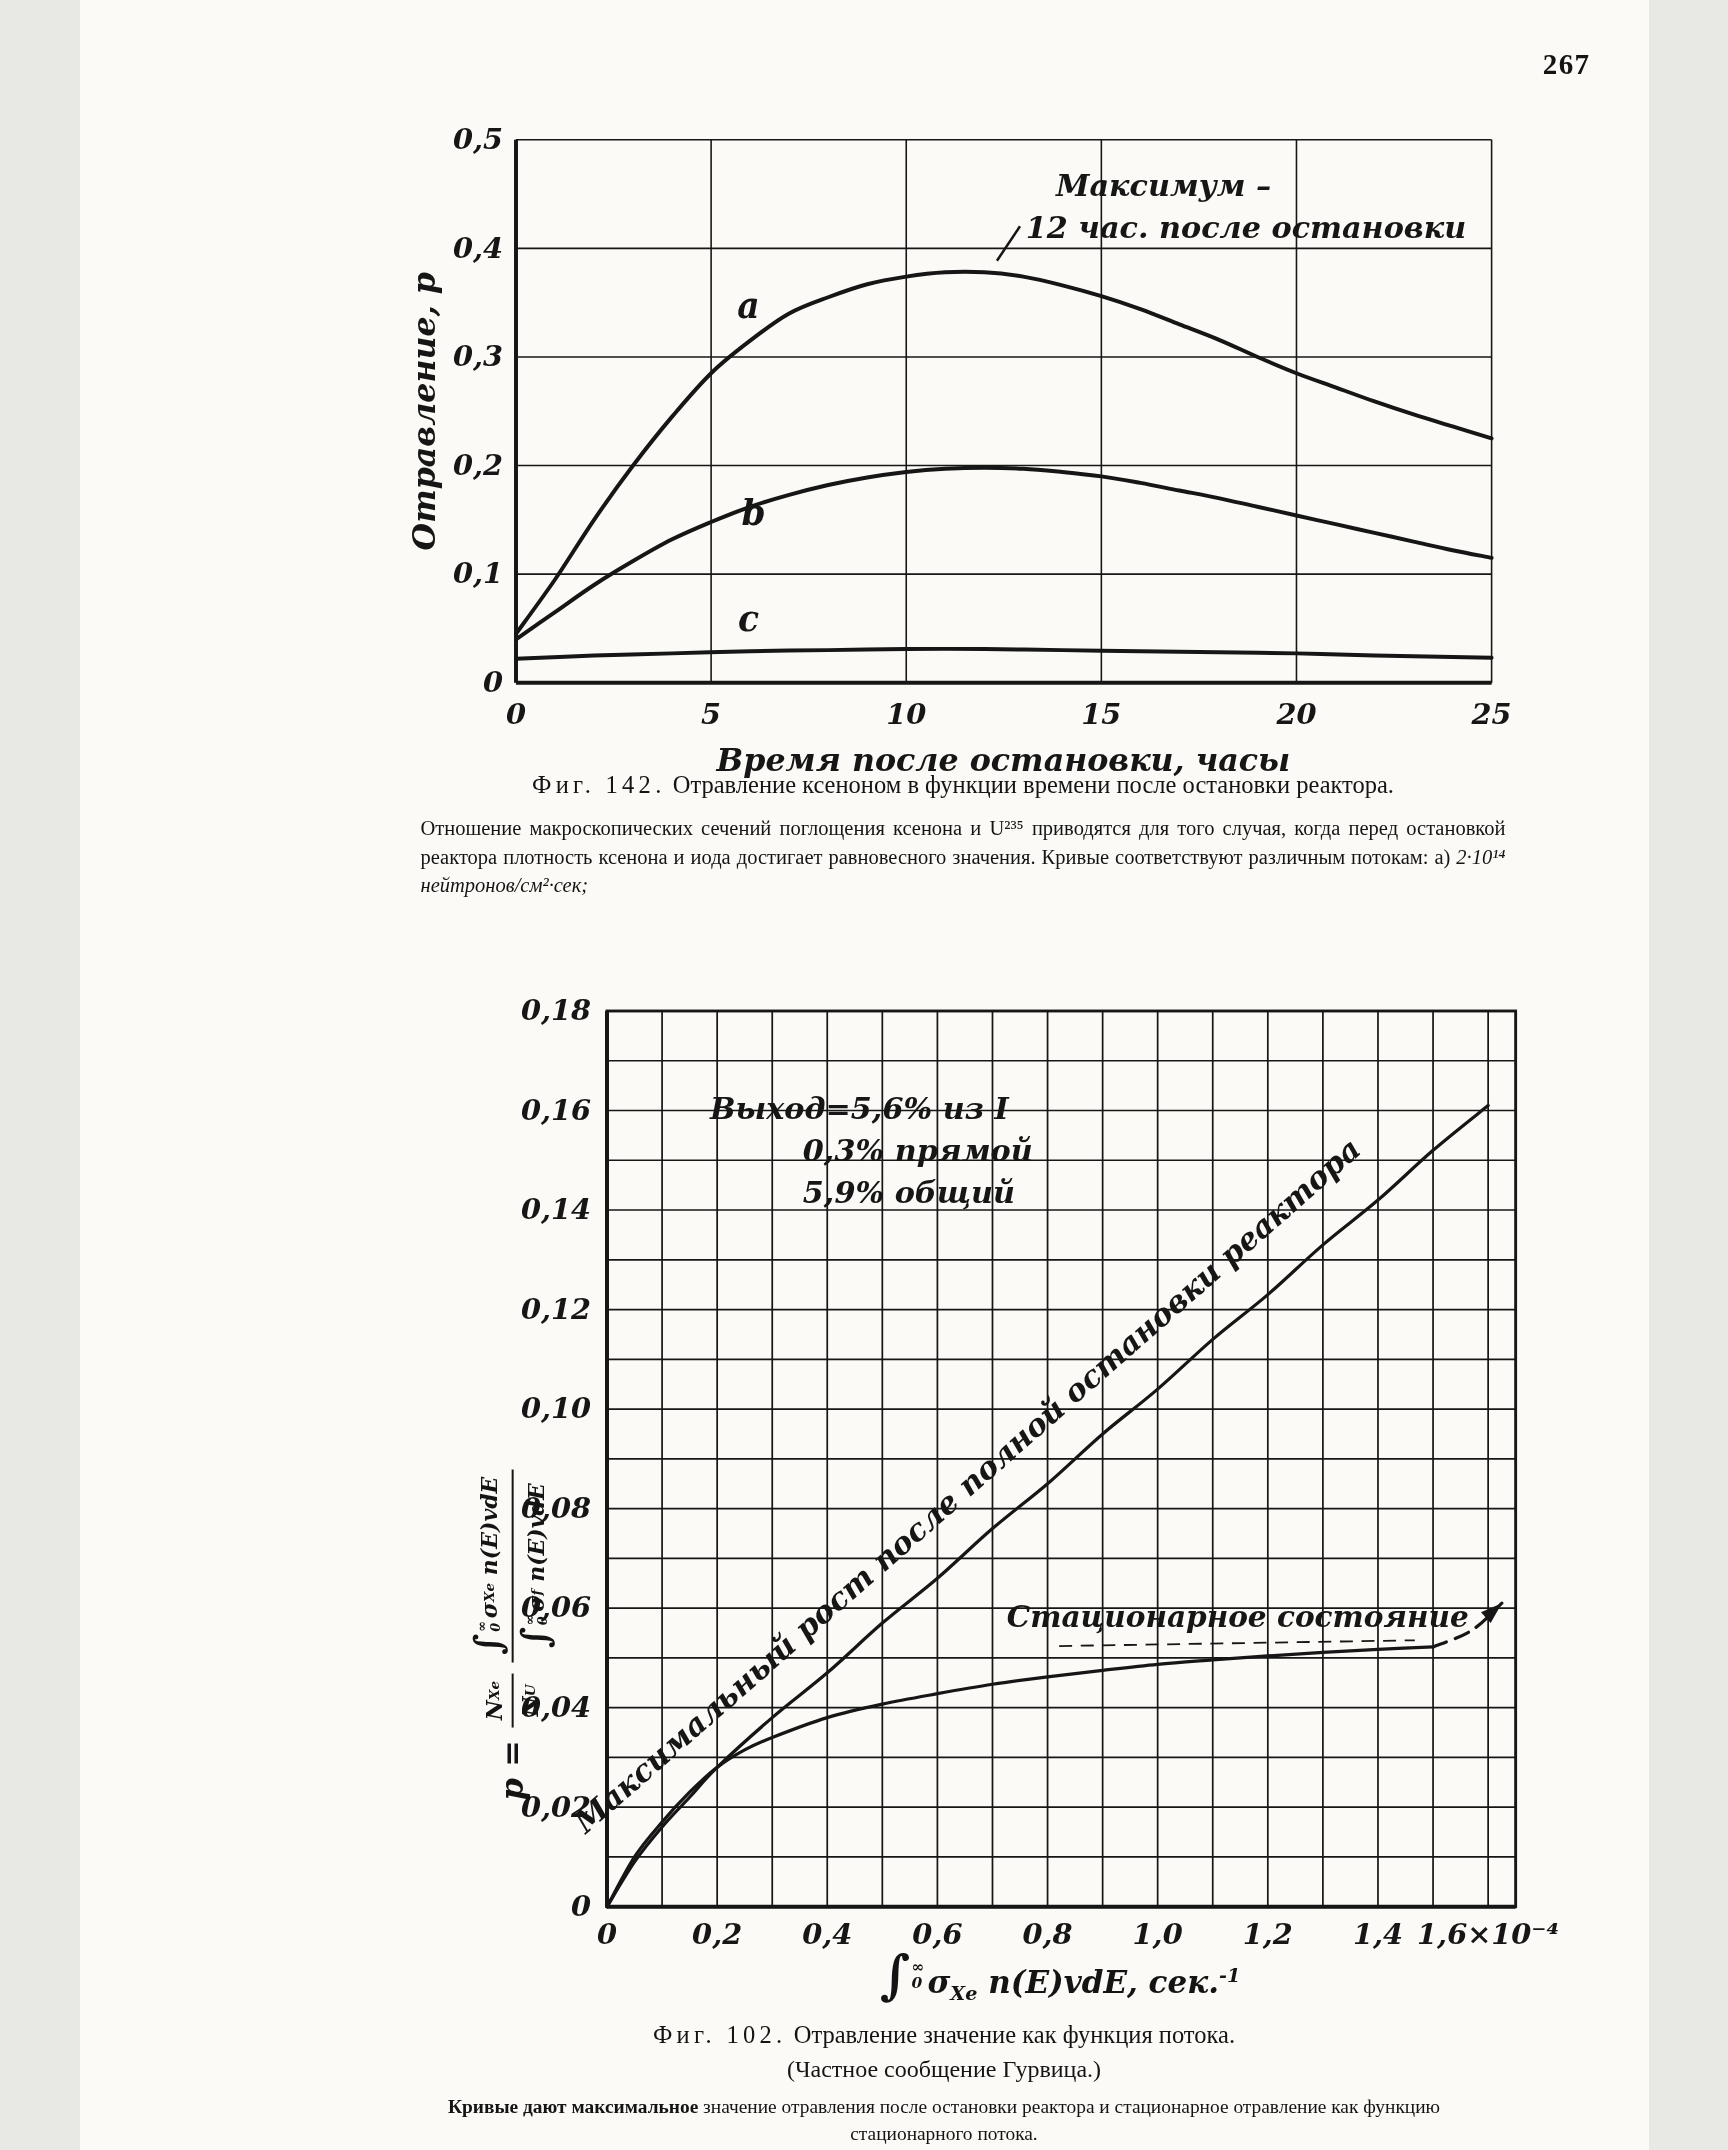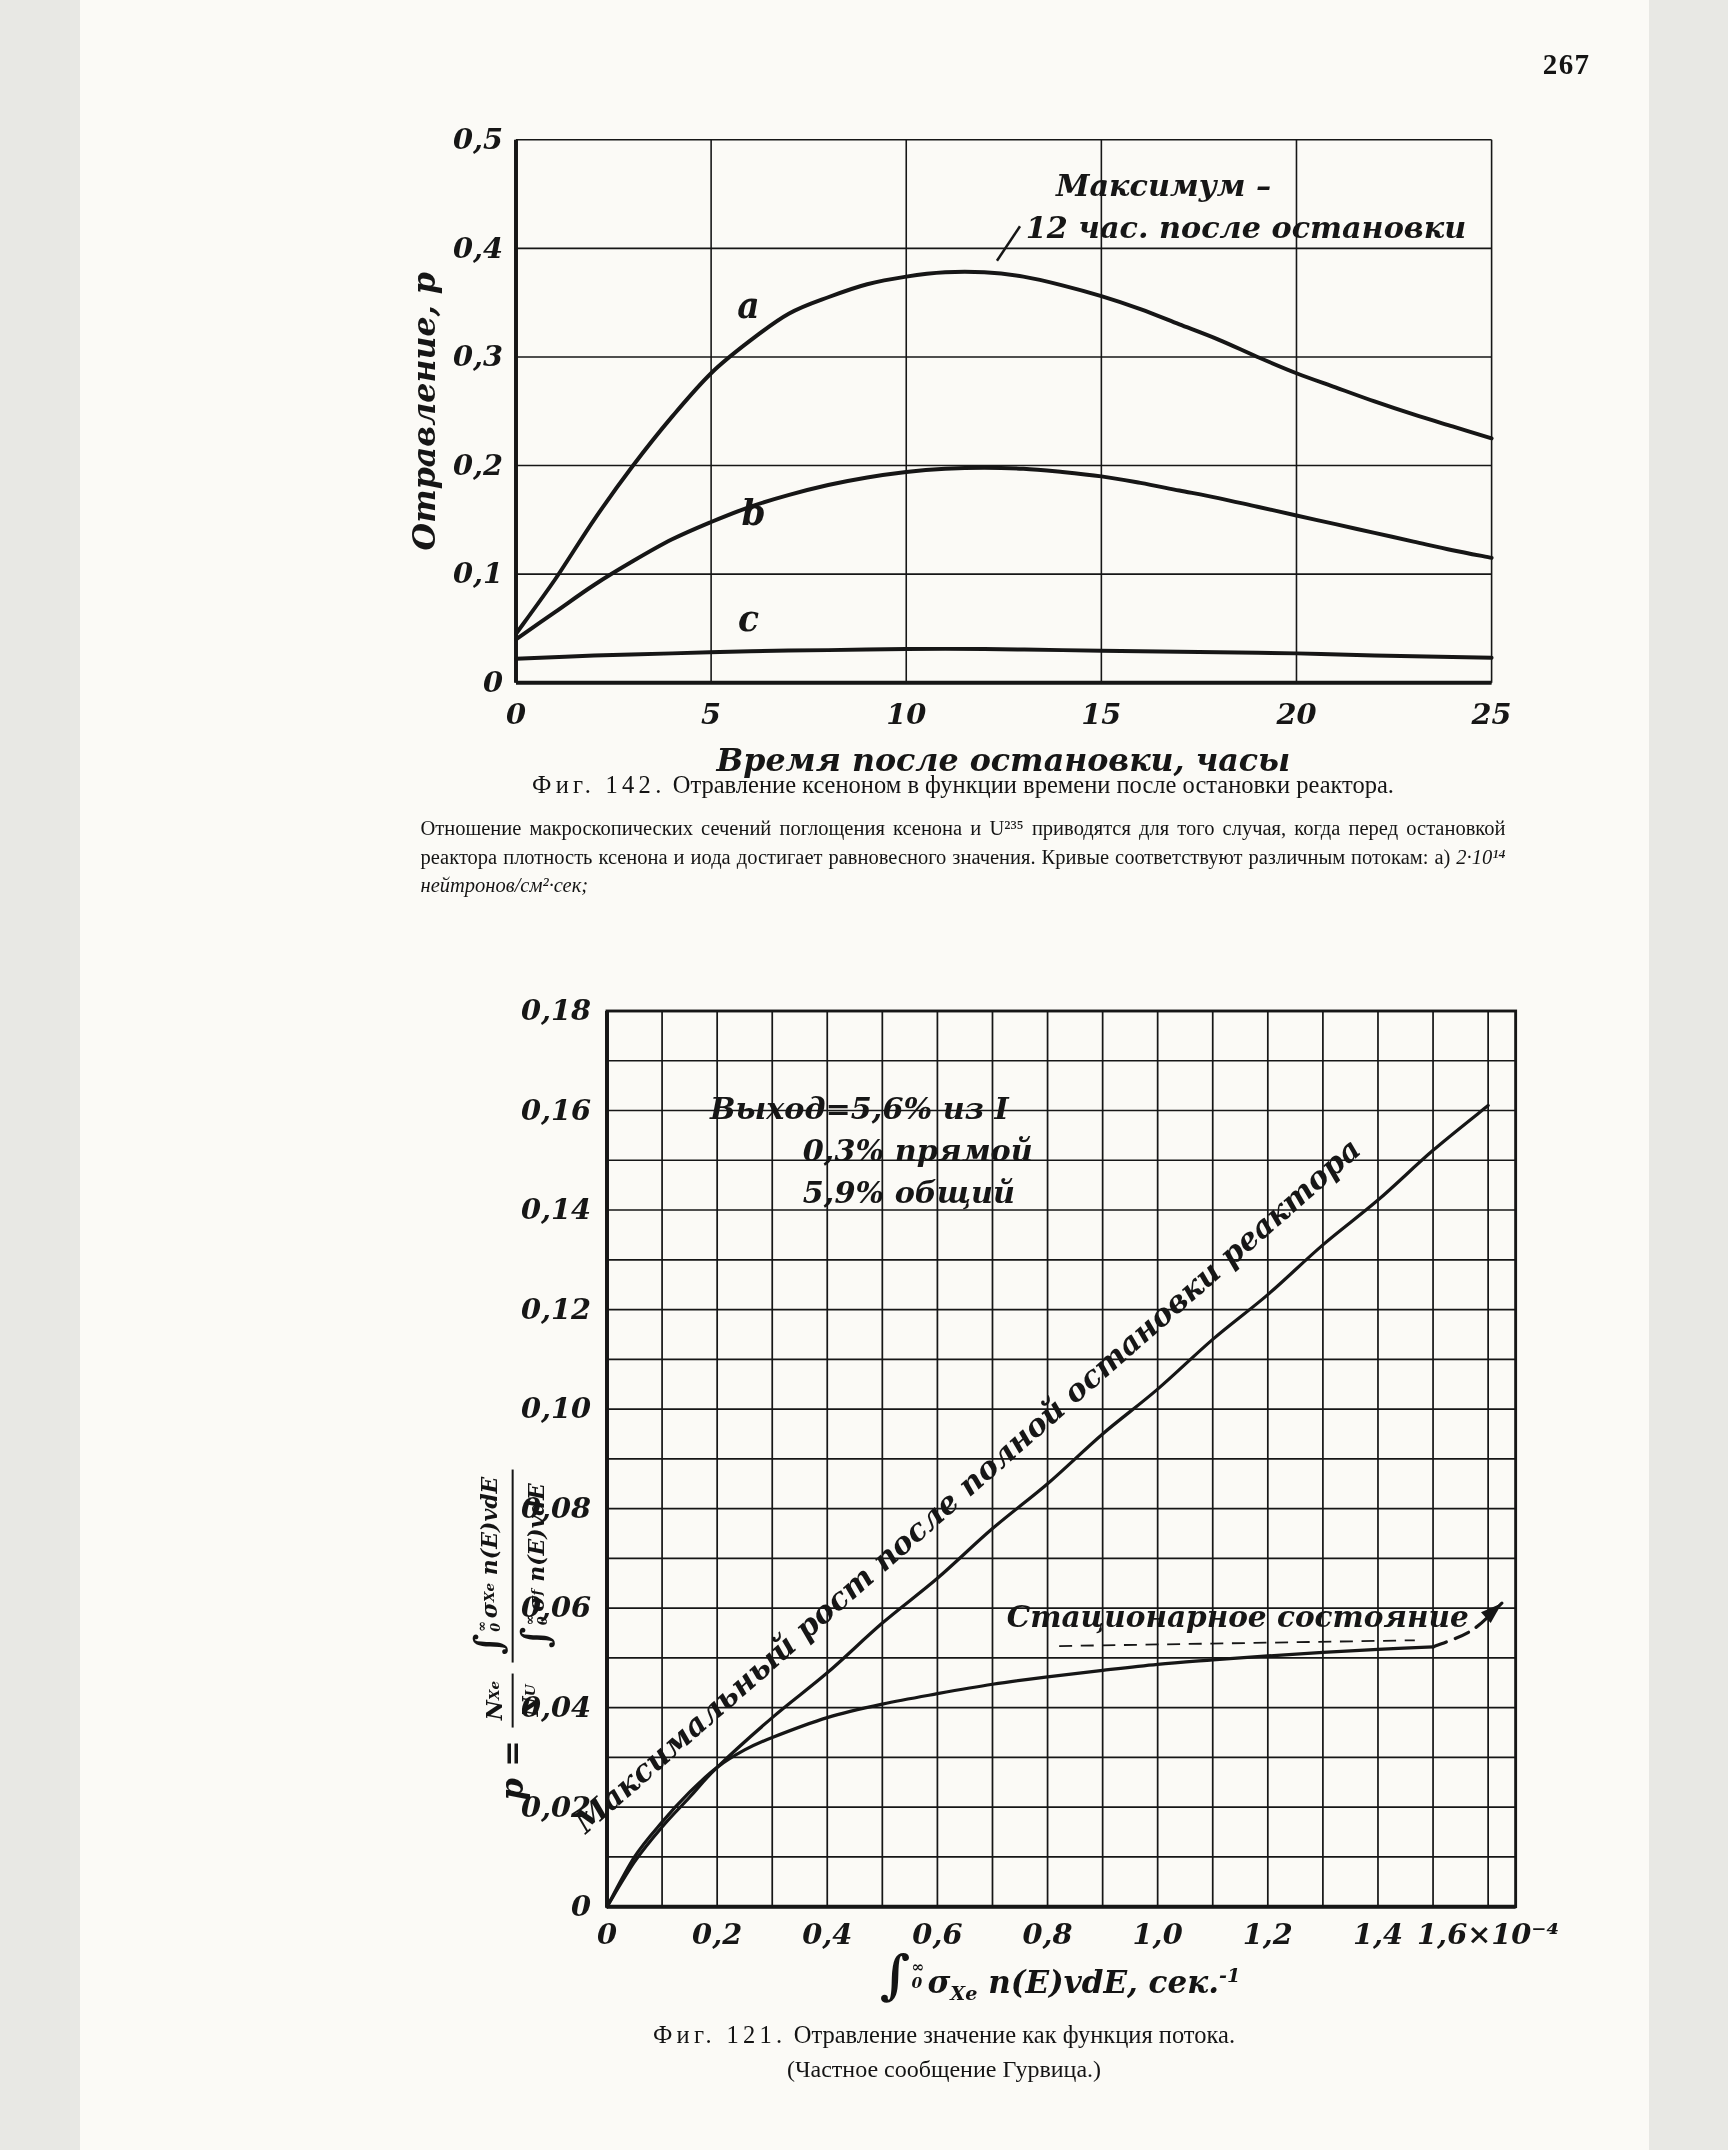--- a/index.html
+++ b/index.html
@@ -219,18 +219,19 @@
     <span class="int">
         <span class="isym">∫</span>
         <span class="ilims">
           <span>∞</span>
           <span>0</span>
         </span>
       </span><span>σ</span><sub>Xe</sub>&nbsp;<span>n(E)vdE, сек.</span><sup>-1</sup>
   </div>
 
   <div class="caption" id="cap143">
-    <p class="cap-title"><span class="fig-label">Фиг. 121.</span><span>Отравление значение как функция потока.</span></p>
+    <p class="cap-title"><span class="fig-label">Фиг. 102.</span><span>Отравление значение как функция потока.</span></p>
     <p class="cap-sub">(Частное сообщение Гурвица.)</p>
+    <p class="cap-note"><b>Кривые дают максимальное</b><span> значение отравления после остановки реактора и стационарное отравление как функцию стационарного потока.</span></p>
   </div>
 
 </div>
 
 
 </body></html>

